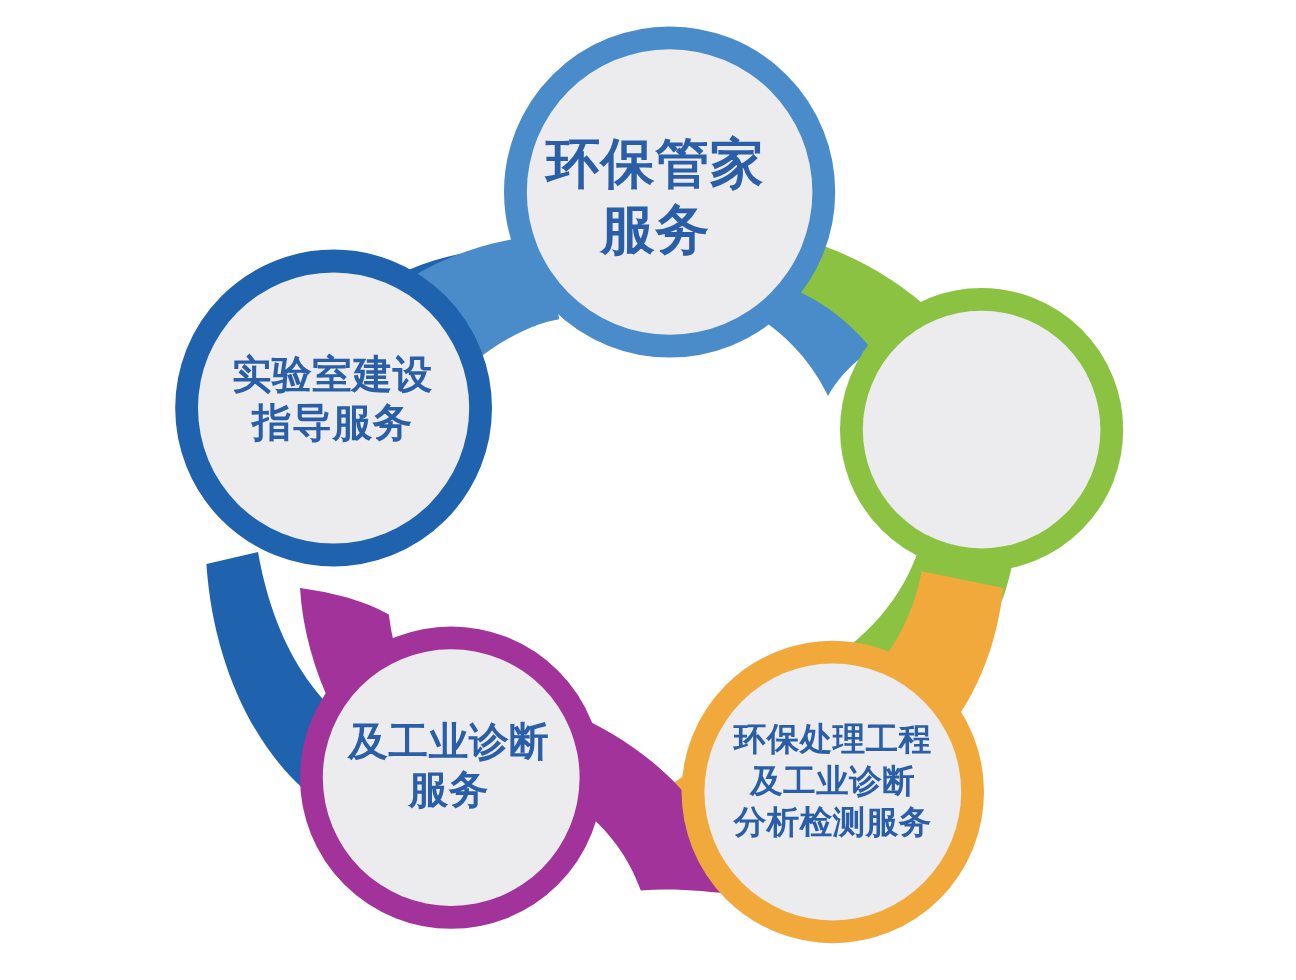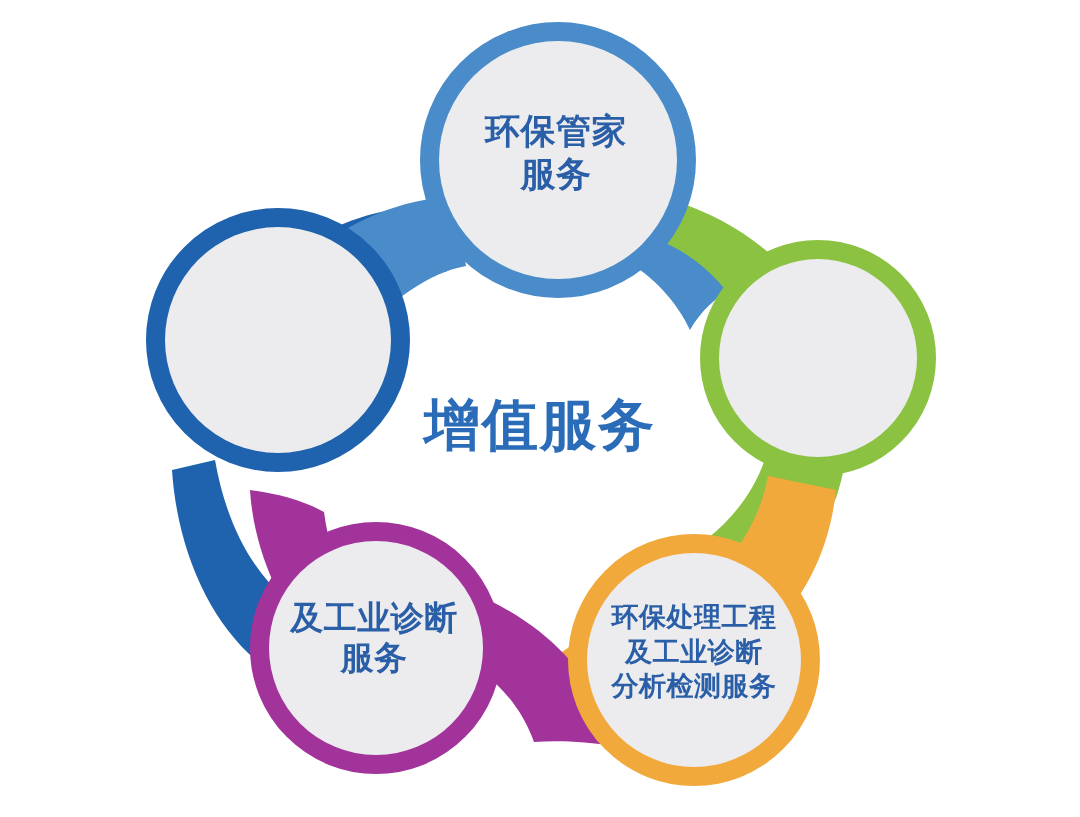--- a/index.html
+++ b/index.html
@@ -30,22 +30,22 @@
     position: absolute;
     text-align: center;
     font-weight: bold;
     line-height: 1.22;
     letter-spacing: 0.5px;
     white-space: pre-line;
     pointer-events: none;
     -webkit-font-smoothing: antialiased;
   }
   .node-label.n-top {
-    left: 436px; top: 110px; width: 240px;
-    font-size: 35px;
+    left: 426px; top: 110px; width: 240px;
+    font-size: 45px;
   }
   .node-label.n-left {
     left: 152px; top: 292px; width: 250px;
     font-size: 33px;
   }
   .node-label.n-right {
     left: 700px; top: 320px; width: 236px;
     font-size: 33px;
   }
   .node-label.n-bottomright {
@@ -150,16 +150,17 @@
 服务</div>
 
 
   <div class="node-label n-bottomright" style="color:#2A5FA8">环保处理工程
 及工业诊断
 分析检测服务</div>
 
   <div class="node-label n-bottomleft" style="color:#2A5FA8">及工业诊断
 服务</div>
 
+  <div class="node-label n-left" style="color:#2A5FA8">实验室建设
+指导服务</div>
 
-  <div id="center-title" style="color:#2B6CB8">增值服务</div>
 
 </div>
 
 </body></html>

